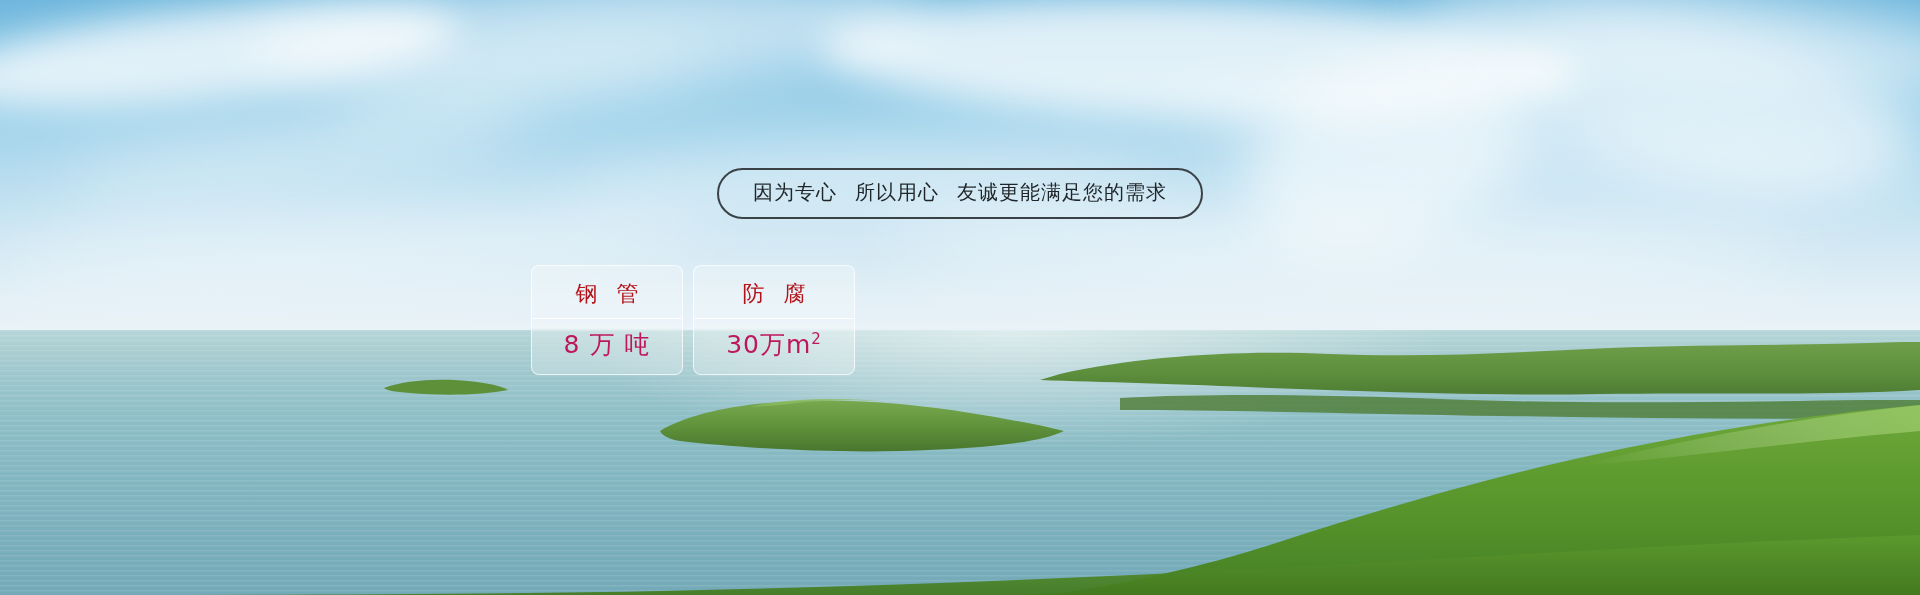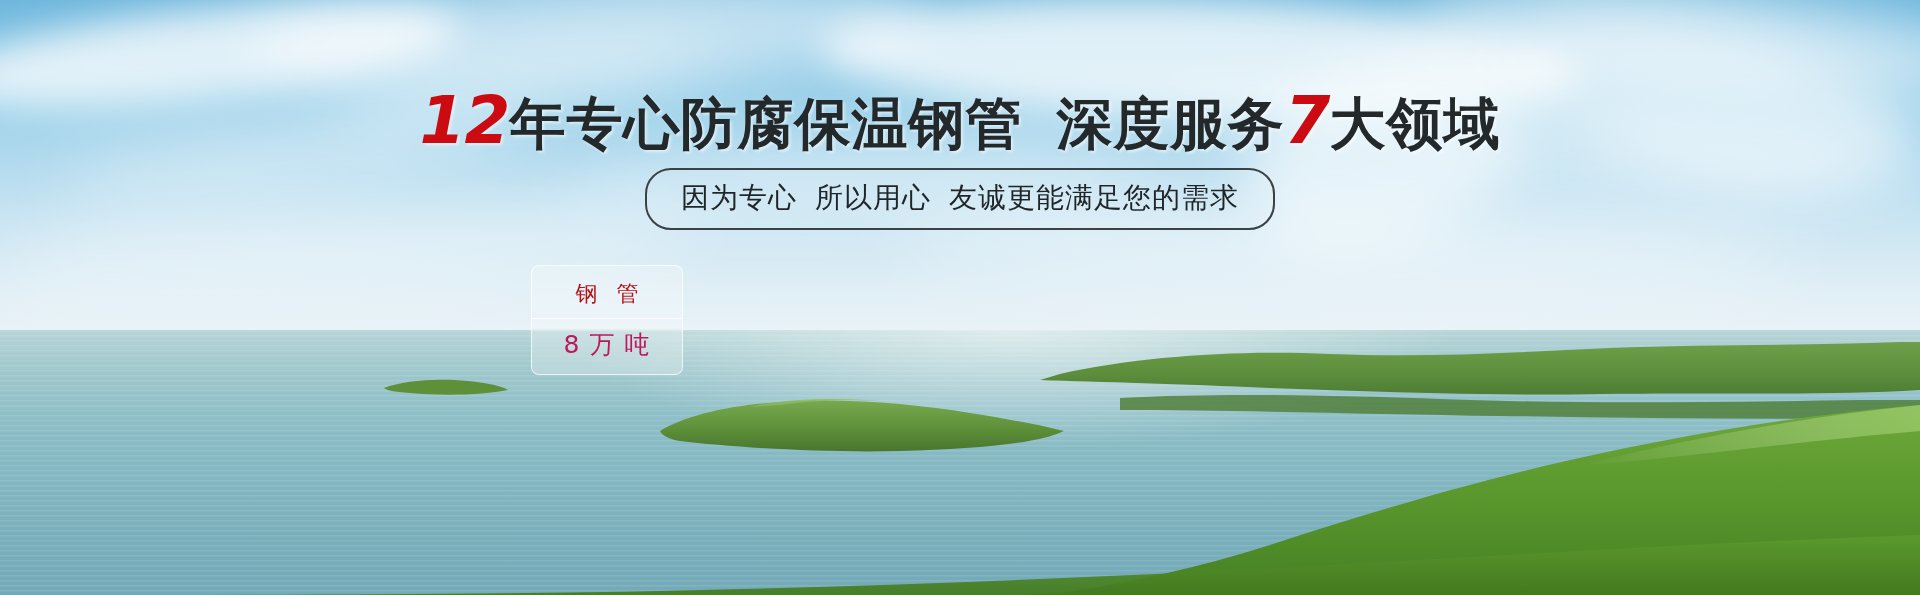--- a/index.html
+++ b/index.html
@@ -133,21 +133,21 @@
     position:absolute;
     left:0; top:168px; width:1920px;
     text-align:center;
   }
   .subtitle {
     display:inline-block;
     padding:9px 34px 11px;
     border:2px solid #3b4246;
     border-radius:26px;
     font-family:"DejaVu Sans", sans-serif;
-    font-size:28px;
+    font-size:20px;
     color:#1f2528;
     letter-spacing:1px;
     white-space:nowrap;
     background:rgba(255,255,255,0.06);
   }
   .subtitle .sp { display:inline-block; width:18px; }
 
   
   .cards {
     position:absolute;
@@ -322,35 +322,37 @@
         <stop offset="0%" stop-color="#5c9a2e"></stop>
         <stop offset="100%" stop-color="#43791f"></stop>
       </linearGradient>
     </defs>
     <path d="M1920,0 C1700,8 1480,22 1260,34 C1060,44 860,52 660,56
              C460,60 220,60 0,60 L0,60 L1920,60 Z" fill="url(#botG)" opacity="0.92"></path>
   </svg>
 
   <div class="overlay">
 
-    <div class="headline">
-      <span class="num">12</span><span>年专心防腐保温钢管</span><span class="gap"></span><span>深度服务</span><span class="num red">7</span><span>大领域</span>
-    </div>
 
     <div class="subtitle-wrap">
       <div class="subtitle">
         <span>因为专心</span><span class="sp"></span><span>所以用心</span><span class="sp"></span><span>友诚更能满足您的需求</span>
       </div>
     </div>
 
     <div class="cards">
 
       <div class="card">
         <div class="card-label">钢 管</div>
         <div class="card-divider"></div>
         <div class="card-value"><span>8 万 吨</span></div>
       </div>
 
+      <div class="card wide">
+        <div class="card-label">防 腐</div>
+        <div class="card-divider"></div>
+        <div class="card-value"><span>30万m</span><sup>2</sup></div>
+      </div>
 
 
     </div>
   </div>
 </div>
 
 </body></html>

